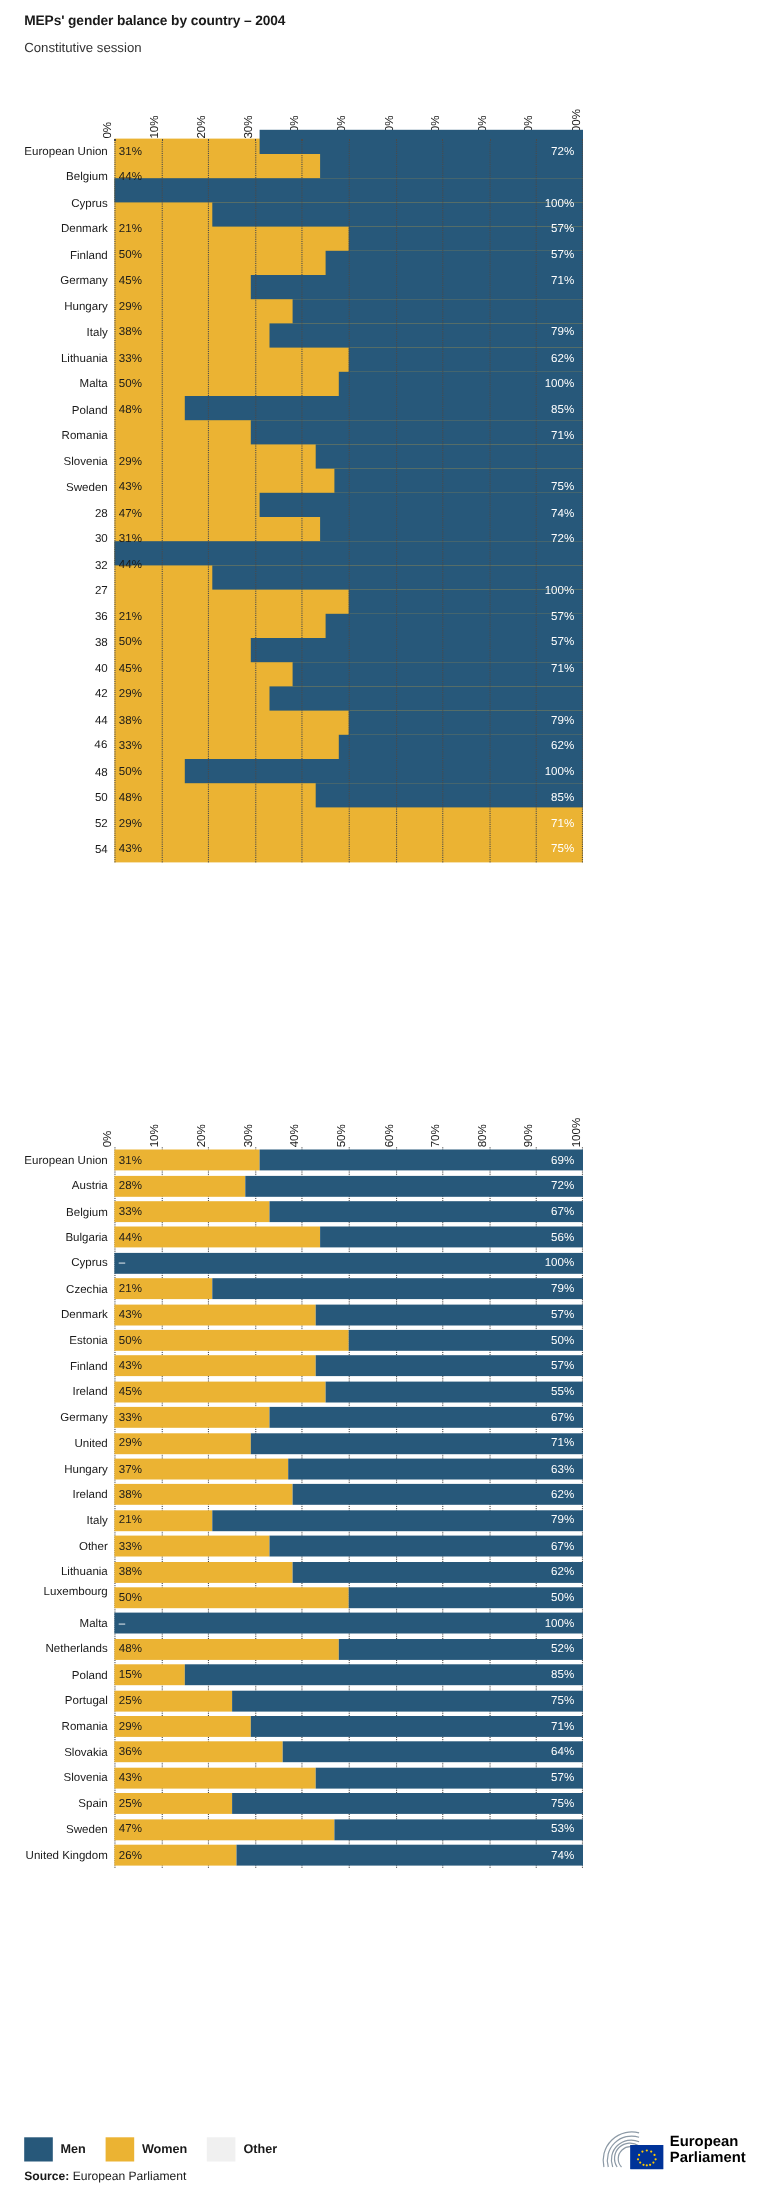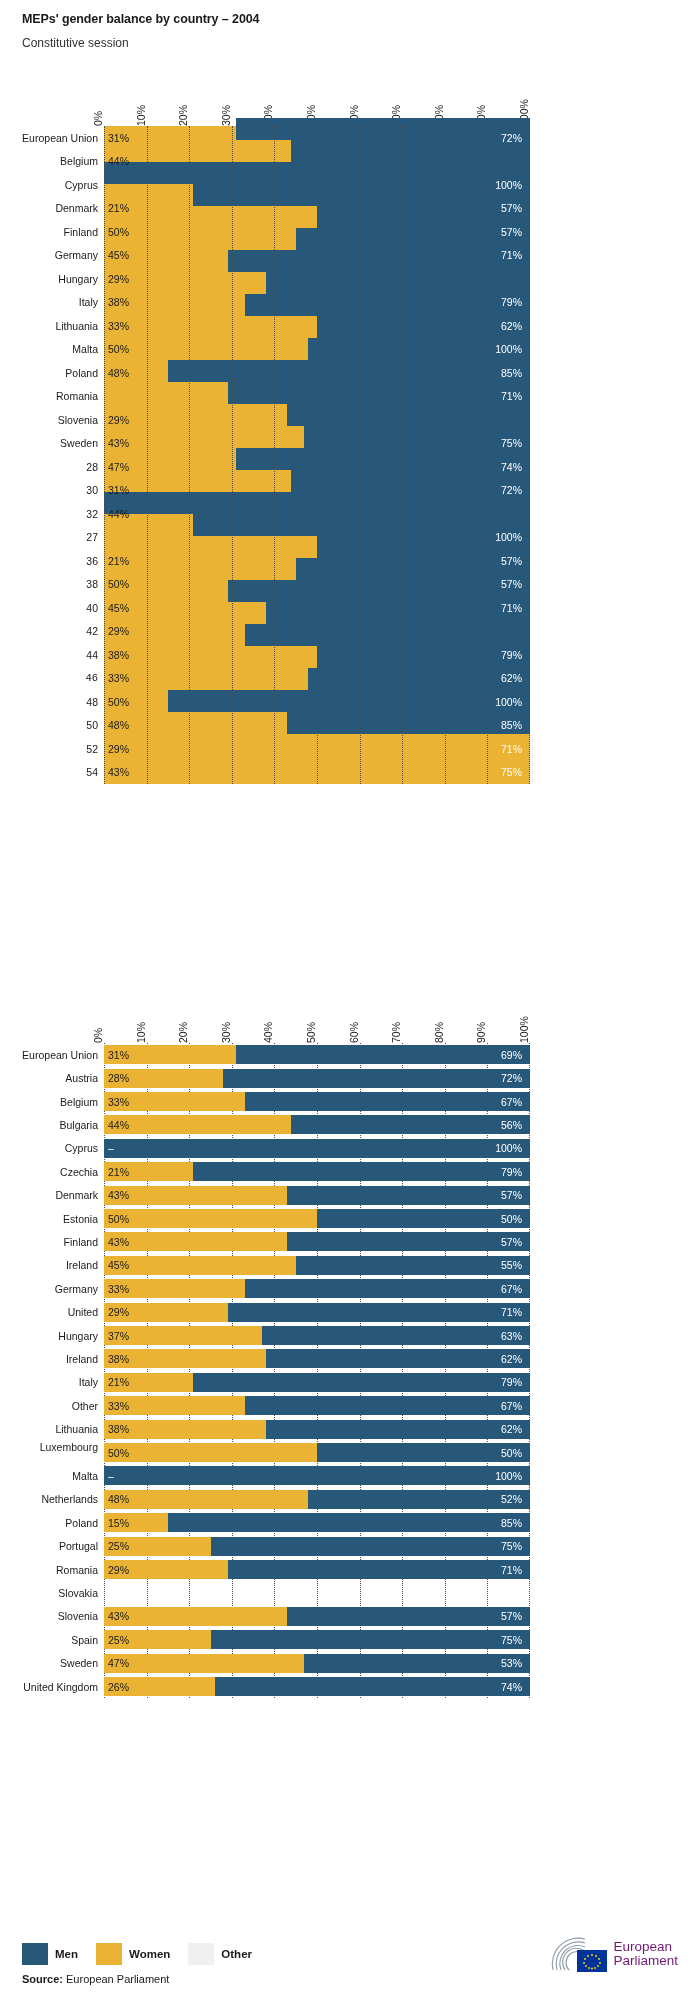--- a/index.html
+++ b/index.html
@@ -77,21 +77,21 @@
   #source b { font-weight:bold; }
 
   
   #ep-logo { position:absolute; right:22px; top:1934px; display:flex; align-items:center; }
   #ep-mark { width:58px; height:40px; margin-right:6px; position:relative; }
   #ep-flag {
     position:absolute; right:0; bottom:2px; width:30px; height:22px;
     background:#003399;
   }
   #ep-text { line-height:1.05; }
-  #ep-text div { font-size:13.5px; color:#701a75; font-weight:normal; }
+  #ep-text div { font-size:13.5px; color:#000000; font-weight:bold; }
 </style>
 </head>
 <body>
 
 <div id="header">
   <h1 id="chart-title">MEPs' gender balance by country – 2004</h1>
   <div id="chart-subtitle">Constitutive session</div>
 </div>
 
 <div class="chart" id="chart-top" style="top: 86px; height: 708px;">
@@ -571,20 +571,26 @@
         <div class="seg seg-men" style="left: 106.5px; width: 319.5px;"></div>
         <span class="val val-left">25%</span>
         <span class="val val-right">75%</span>
       </div>
       <div class="bar-row" style="top: 517px; height: 19px;">
         <div class="seg seg-women" style="left: 0px; width: 123.54px;"></div>
         <div class="seg seg-men" style="left: 123.54px; width: 302.46px;"></div>
         <span class="val val-left">29%</span>
         <span class="val val-right">71%</span>
       </div>
+      <div class="bar-row" style="top: 540.4px; height: 19px;">
+        <div class="seg seg-women" style="left: 0px; width: 153.36px;"></div>
+        <div class="seg seg-men" style="left: 153.36px; width: 272.64px;"></div>
+        <span class="val val-left">36%</span>
+        <span class="val val-right">64%</span>
+      </div>
       <div class="bar-row" style="top: 563.8px; height: 19px;">
         <div class="seg seg-women" style="left: 0px; width: 183.18px;"></div>
         <div class="seg seg-men" style="left: 183.18px; width: 242.82px;"></div>
         <span class="val val-left">43%</span>
         <span class="val val-right">57%</span>
       </div>
       <div class="bar-row" style="top: 587.2px; height: 19px;">
         <div class="seg seg-women" style="left: 0px; width: 106.5px;"></div>
         <div class="seg seg-men" style="left: 106.5px; width: 319.5px;"></div>
         <span class="val val-left">25%</span>

